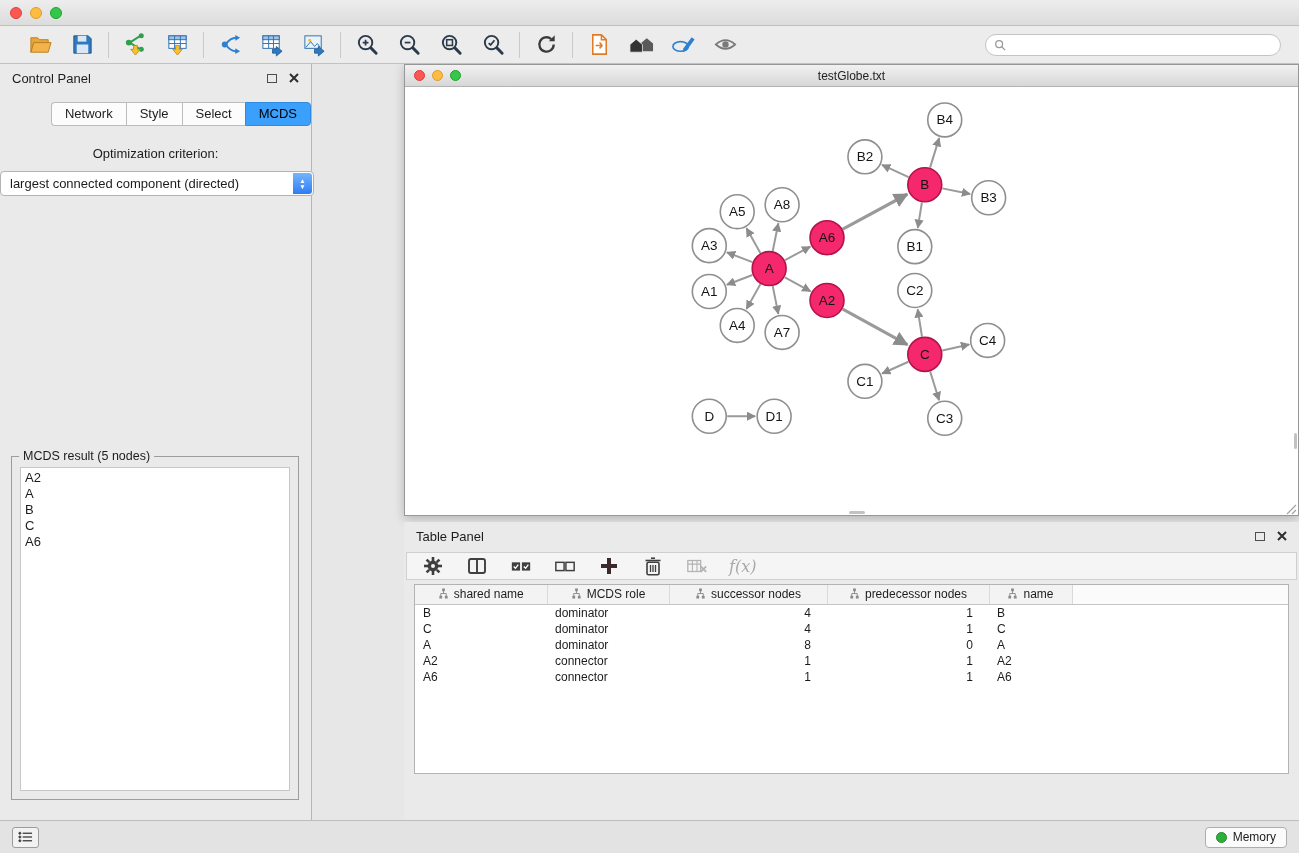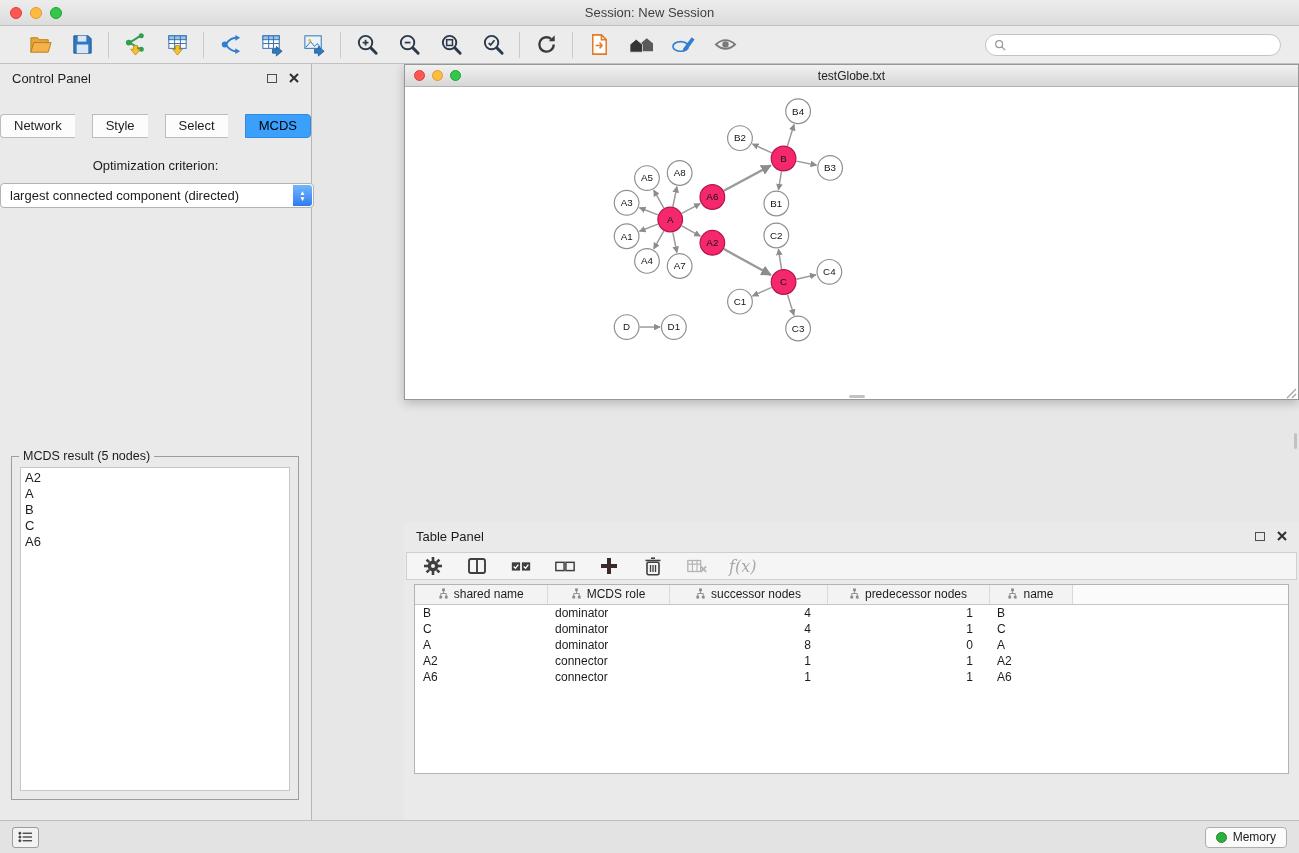--- a/index.html
+++ b/index.html
@@ -34,42 +34,42 @@
   .search-box input { border:none; outline:none; flex:1; font-size:12px; background:transparent;
     font-family:"Liberation Sans", sans-serif; }
   
   .panel-header { height:28px; display:flex; align-items:center; padding:0 12px; font-size:13px; color:#1d1d1d; }
   .hdr-icons { margin-left:auto; display:flex; gap:12px; align-items:center; }
   .float-icon { width:10px; height:9px; border:1.5px solid #4d4d4d; background:transparent; }
   .x-icon svg { width:10px; height:10px; display:block; }
   
   .control-panel { position:absolute; top:64px; left:0; width:312px; bottom:33px;
     background:#eaeaea; border-right:1px solid #b6b6b6; }
-  .cp-tabs { display:flex; justify-content:space-between; margin-top:22px; }
+  .cp-tabs { display:flex; justify-content:flex-end; margin-top:10px; }
   .cp-tab { font-size:13px; padding:3px 13px 4px; background:#fcfcfc; border:1px solid #bcbcbc;
     border-right:none; color:#1d1d1d; cursor:pointer; }
   .cp-tab:first-child { border-radius:4px 0 0 4px; }
   .cp-tab.last { border-right:1px solid #bcbcbc; border-radius:0 4px 4px 0; }
   .cp-tab.active { background:#3ba0fb; color:#000000; border-color:#2f8ae0; }
   .opt-label { text-align:center; margin-top:20px; font-size:13px; }
   .dropdown { margin:10px auto 0; width:314px; height:25px; background:#fff; border:1px solid #b3b3b3;
     border-radius:4px; display:flex; align-items:center; font-size:13px; padding-left:9px; position:relative; cursor:pointer; }
   .dropdown .stepper { position:absolute; right:1px; top:1px; bottom:1px; width:19px;
     background:linear-gradient(#74b6fb,#2e7cf5); border-radius:0 3px 3px 0; color:#fff;
     display:flex; flex-direction:column; align-items:center; justify-content:center; font-size:6.5px; line-height:6px; }
   .cp-buttons { display:flex; justify-content:center; gap:15px; margin-top:14px; }
   .cp-btn { font-size:13px; padding:3px 15px 4px; background:#fdfdfd; border:1px solid #b9b9b9;
     border-radius:4px; cursor:pointer; font-family:"Liberation Sans", sans-serif; }
   .mcds-box { position:absolute; left:11px; right:12px; top:392px; bottom:20px; border:1px solid #9d9d9d; }
   .mcds-legend { position:absolute; top:-8px; left:7px; background:#eaeaea; padding:0 4px; font-size:12.5px; }
   .mcds-list { position:absolute; left:8px; right:8px; top:10px; bottom:8px; background:#fff;
     border:1px solid #c7c7c7; font-size:13px; padding:2px 4px; overflow:auto; }
   .mcds-item { line-height:16px; cursor:default; }
   
-  .network-window { position:absolute; left:404px; top:64px; right:0; height:336px; background:#fff;
+  .network-window { position:absolute; left:404px; top:64px; right:0; height:452px; background:#fff;
     border:1px solid #979797; box-shadow:0 3px 10px rgba(0,0,0,.22); }
   .net-titlebar { height:22px; background:linear-gradient(#f1f1f1,#d7d7d7); border-bottom:1px solid #b3b3b3;
     position:relative; display:flex; align-items:center; }
   .net-traffic { display:flex; gap:7px; margin-left:9px; z-index:2; }
   .net-light { width:11px; height:11px; border-radius:50%; }
   .net-title { position:absolute; left:0; right:0; text-align:center; font-size:12px; color:#222; }
   .net-canvas { position:absolute; top:23px; left:0; right:0; bottom:0; background:#fff; }
   .net-canvas svg { width:100%; height:100%; display:block; }
   .scroll-mark-v { position:absolute; right:1px; top:368px; width:3px; height:16px; background:#c2c2c2; border-radius:2px; }
   .scroll-mark-h { position:absolute; left:444px; bottom:1px; width:16px; height:3px; background:#c2c2c2; border-radius:2px; }
@@ -108,21 +108,20 @@
 </style>
 </head>
 <body>
 
 <div class="titlebar">
   <div class="traffic">
     <span class="light red"></span>
     <span class="light yellow"></span>
     <span class="light green"></span>
   </div>
-  <div class="titlebar-title">Session: New Session</div>
 </div>
 
 <div class="toolbar">
   <div class="tool-group">
     <span class="icon-btn">
       <svg viewBox="0 0 26 26">
           <path d="M3 21 V6 h7 l2 2 h9 v3 H6 L3 21 Z" fill="#e8a63a" stroke="#b97f1c"></path>
           <path d="M3 21 L6 11 h18 l-3 10 Z" fill="#f3b24a" stroke="#b97f1c"></path>
         </svg>
     </span>

